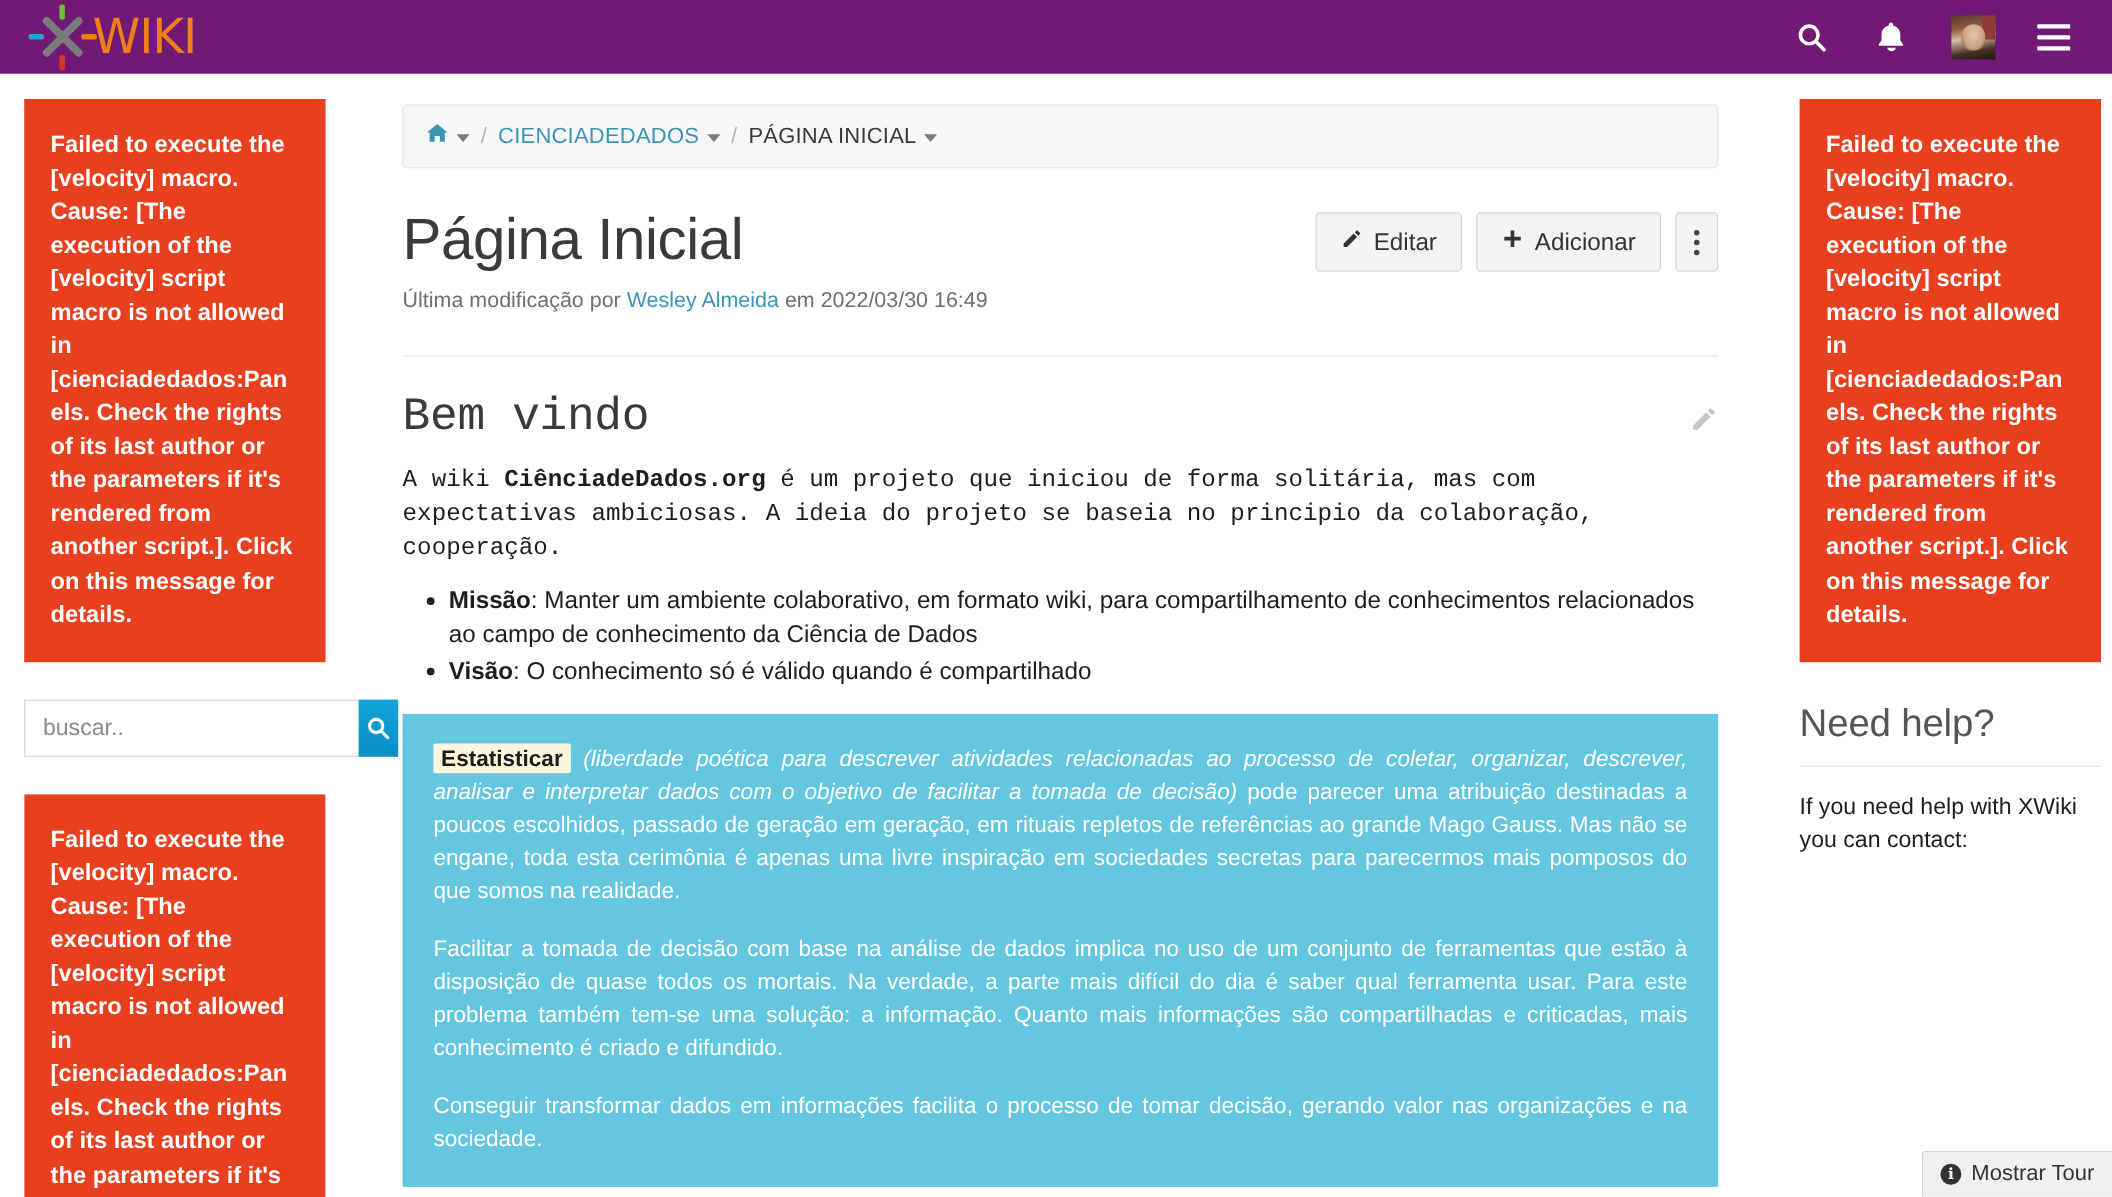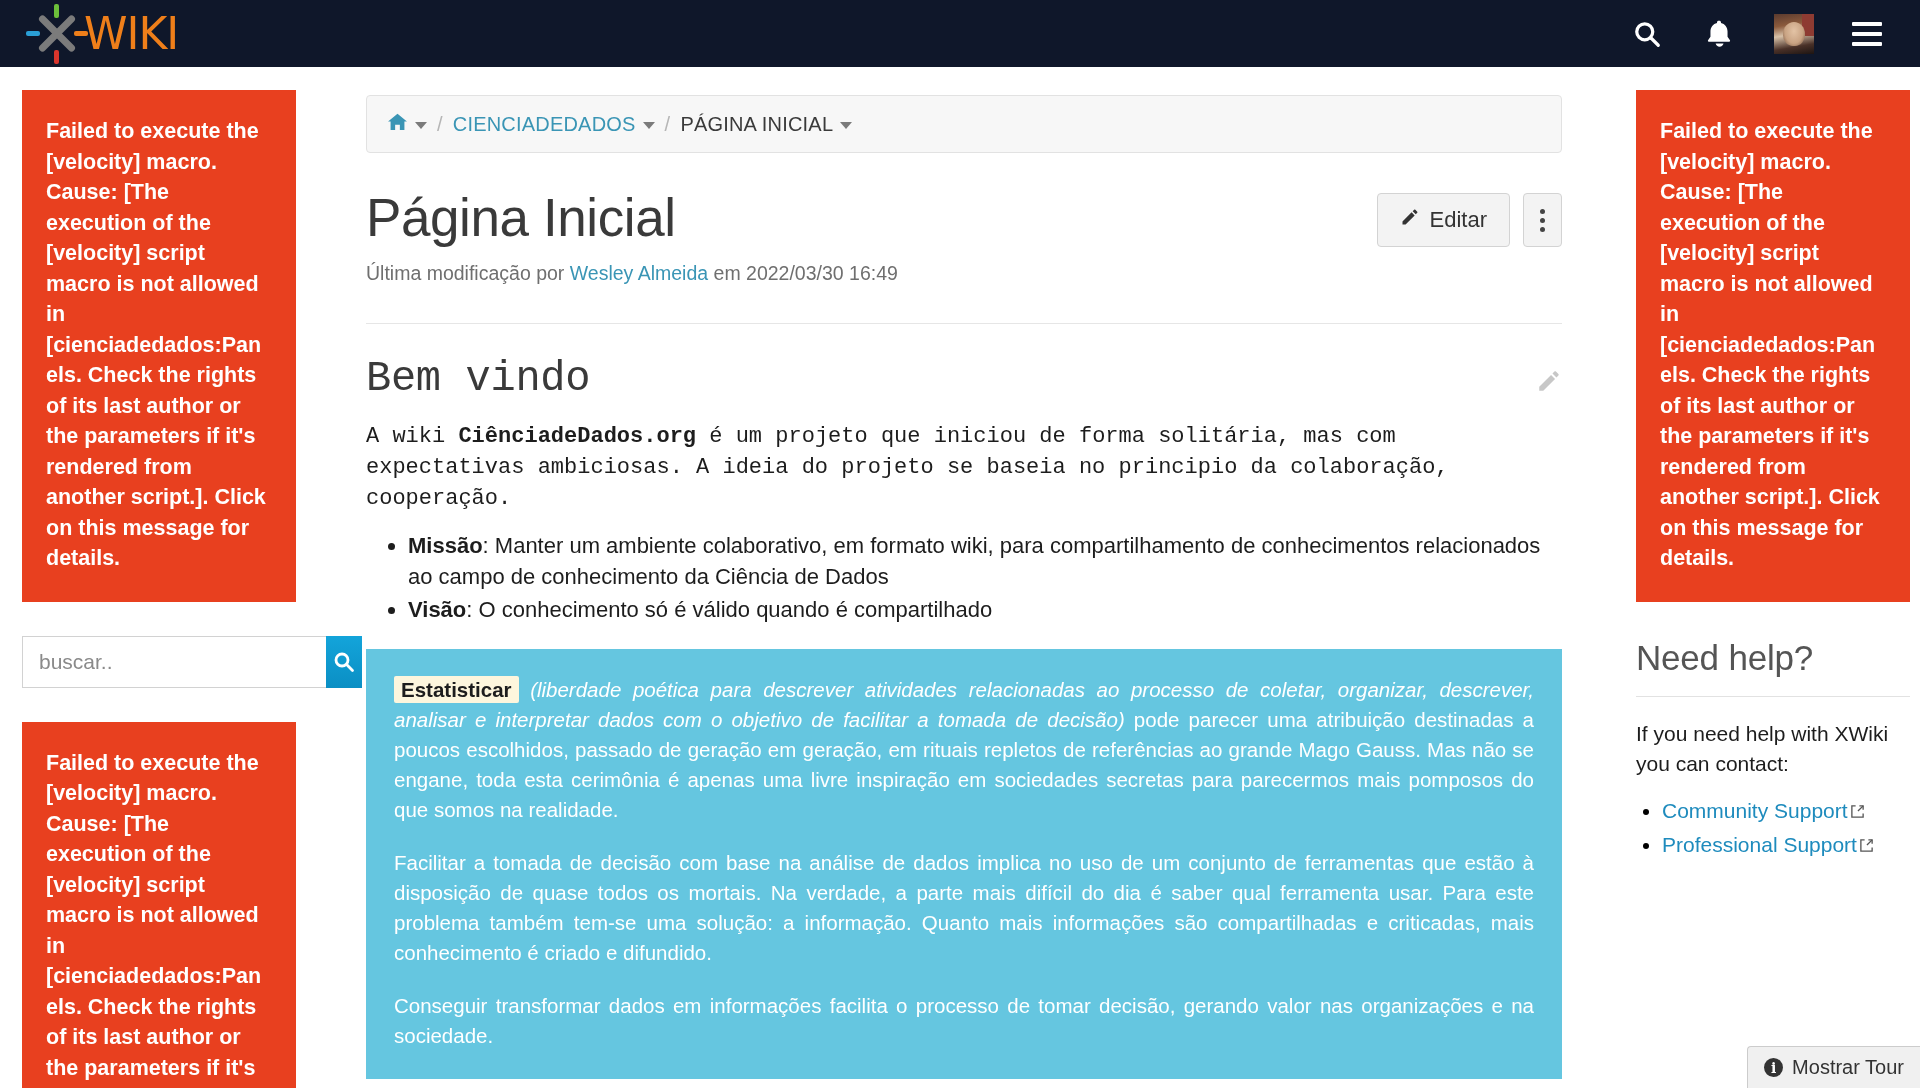--- a/index.html
+++ b/index.html
@@ -9,21 +9,21 @@
     overflow: hidden;
     background: #ffffff;
     font-family: "Liberation Sans", sans-serif;
     -webkit-font-smoothing: antialiased;
   }
 
   
   .topbar {
     position: absolute; top: 0; left: 0;
     width: 1920px; height: 67px;
-    background: #0f172a;
+    background: #701a75;
     display: flex; align-items: center;
     z-index: 40;
   }
   .logo-wrap { display: flex; align-items: center; margin-left: 26px; }
   .logo-x { position: relative; width: 62px; height: 62px; flex: none; }
   .logo-x .bar {
     position: absolute; background: #7b7b7b; border-radius: 4px;
   }
   .logo-x .d1 { width: 48px; height: 7px; left: 7px; top: 27px; transform: rotate(45deg); }
   .logo-x .d2 { width: 48px; height: 7px; left: 7px; top: 27px; transform: rotate(-45deg); }
@@ -280,20 +280,28 @@
 
       <div class="btn-group">
         <button class="btn">
           <span>
             <svg width="20" height="20" viewBox="0 0 24 24" fill="#333">
               <path d="M3 17.3V21h3.7L17.6 10.1l-3.7-3.7zM20.7 7c.4-.4.4-1 0-1.4l-2.3-2.3c-.4-.4-1-.4-1.4 0l-1.8 1.8 3.7 3.7z"></path>
             </svg>
           </span>
           <span>Editar</span>
         </button>
+        <button class="btn">
+          <span>
+            <svg width="20" height="20" viewBox="0 0 24 24" fill="#333">
+              <path d="M10 3h4v7h7v4h-7v7h-4v-7H3v-4h7z"></path>
+            </svg>
+          </span>
+          <span>Adicionar</span>
+        </button>
         <button class="btn btn-icon-only">
           <span class="dots">
             <i></i>
               <i></i>
               <i></i>
           </span>
         </button>
       </div>
     </div>
 
@@ -332,36 +340,20 @@
 
   </div>
 
   <div class="col-right">
     <div class="error-panel">Failed to execute the [velocity] macro. Cause: [The execution of the [velocity] script macro is not allowed in [cienciadedados:Panels. Check the rights of its last author or the parameters if it's rendered from another script.]. Click on this message for details.</div>
 
     <h3 class="help-title">Need help?</h3>
     <hr class="help-rule">
     <p class="help-text">If you need help with XWiki you can contact:</p>
 
-    <ul class="help-list">
-      <li>
-        <a href="#">Community Support</a><span class="ext-ico"><svg width="15" height="15" viewBox="0 0 16 16" fill="none" stroke="#555" stroke-width="1.4">
-              <path d="M6 2H2v12h12v-4"></path>
-              <path d="M10 2h4v4"></path>
-              <path d="M8.5 7.5 14 2"></path>
-            </svg></span>
-      </li>
-      <li>
-        <a href="#">Professional Support</a><span class="ext-ico"><svg width="15" height="15" viewBox="0 0 16 16" fill="none" stroke="#555" stroke-width="1.4">
-              <path d="M6 2H2v12h12v-4"></path>
-              <path d="M10 2h4v4"></path>
-              <path d="M8.5 7.5 14 2"></path>
-            </svg></span>
-      </li>
-    </ul>
   </div>
 
   <button class="tour-btn">
     <span class="info-circle">i</span>
     <span>Mostrar Tour</span>
   </button>
 
 </div>
 
 </body></html>

